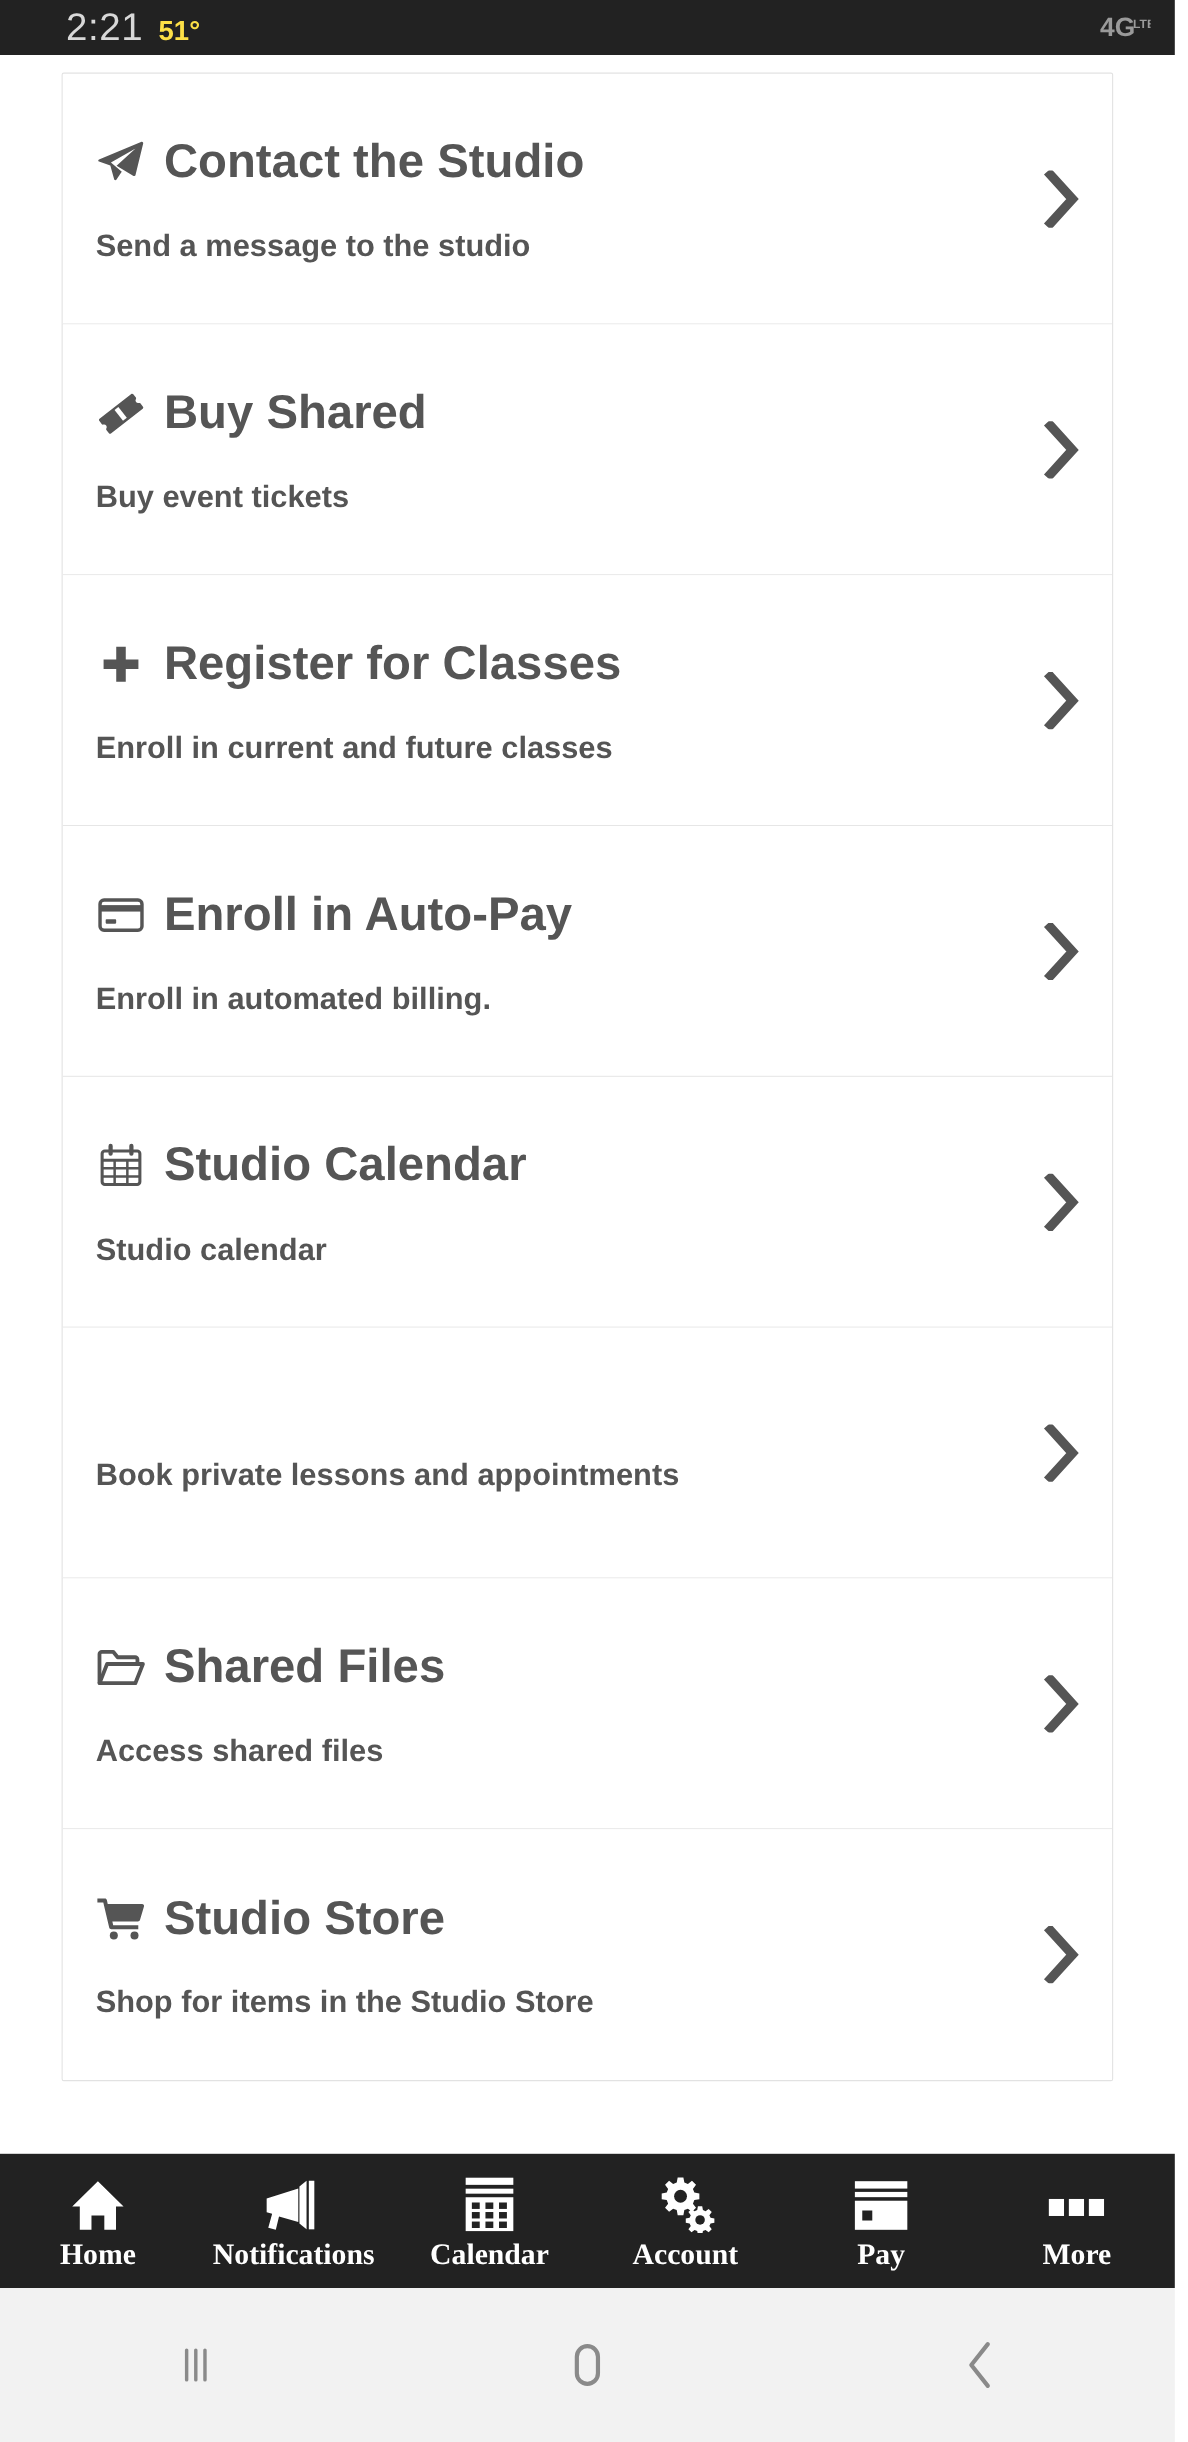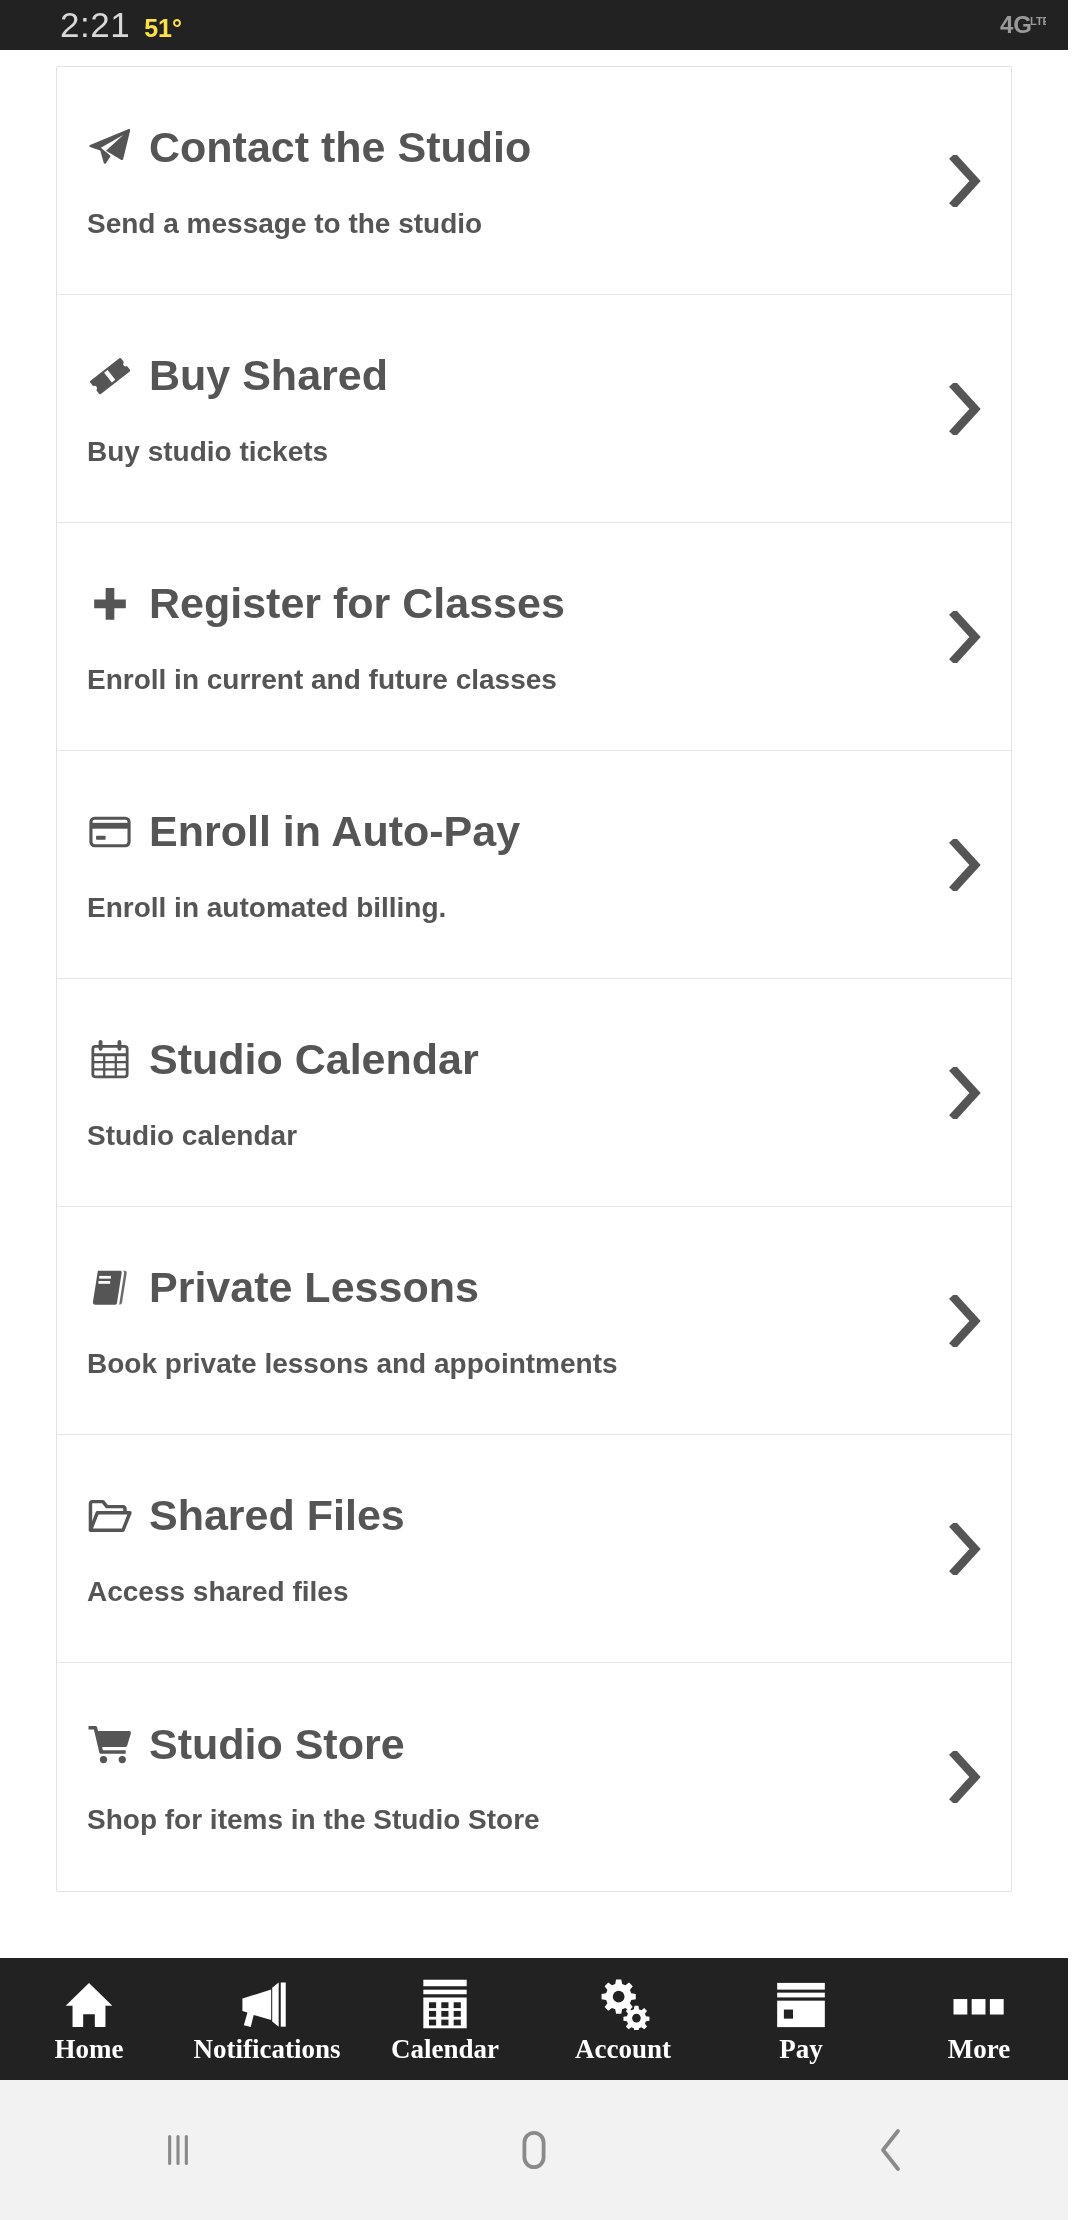--- a/index.html
+++ b/index.html
@@ -254,21 +254,21 @@
           <span class="ticon">
             <svg width="44" height="44" viewBox="0 0 24 24" fill="#555555">
               <g transform="rotate(-38 12 12)">
                 <path d="M2 7.5h20c0.4 0 0.7 0.3 0.7 0.7v2.1c0 0.3-0.2 0.5-0.5 0.6a1.3 1.3 0 0 0 0 2.4c0.3 0.1 0.5 0.3 0.5 0.6v2.1c0 0.4-0.3 0.7-0.7 0.7H2c-0.4 0-0.7-0.3-0.7-0.7v-2.1c0-0.3 0.2-0.5 0.5-0.6a1.3 1.3 0 0 0 0-2.4c-0.3-0.1-0.5-0.3-0.5-0.6V8.2C1.3 7.8 1.6 7.5 2 7.5z"></path>
                 <rect x="10.6" y="8.6" width="2.4" height="6.8" fill="#ffffff"></rect>
               </g>
             </svg>
           </span>
           <span>Buy Shared</span>
         </div>
-        <div class="row-sub">Buy studio tickets</div>
+        <div class="row-sub">Buy event tickets</div>
         <span class="row-chevron">
           <svg width="32" height="52" viewBox="0 0 16 26" fill="none" stroke="#555555" stroke-width="4.2" stroke-linecap="square">
             <polyline points="3,2 13,13 3,24"></polyline>
           </svg>
         </span>
       </div>
 
       <div class="menu-row">
         <div class="row-title">
           <span class="ticon">
@@ -323,31 +323,20 @@
         </div>
         <div class="row-sub">Studio calendar</div>
         <span class="row-chevron">
           <svg width="32" height="52" viewBox="0 0 16 26" fill="none" stroke="#555555" stroke-width="4.2" stroke-linecap="square">
             <polyline points="3,2 13,13 3,24"></polyline>
           </svg>
         </span>
       </div>
 
       <div class="menu-row">
-        <div class="row-title">
-          <span class="ticon">
-            <svg width="44" height="44" viewBox="0 0 24 24" fill="#555555">
-              <path d="M5.4 2.6h12.1c0.6 0 1 0.5 0.9 1l-2.6 16.6c-0.1 0.5-0.5 0.9-1 0.9H3.9c-0.8 0-1.4-0.8-1.2-1.6L5.4 2.6z"></path>
-              <path d="M18.6 2.6h1.4c0.7 0 1.2 0.6 1.1 1.3l-2.5 15.9c-0.2 1-1 1.3-1.6 1.3l2.7-17.3c0.1-0.5-0.3-1.1-1.1-1.2z" fill="#6c6c6c"></path>
-              <rect x="6.1" y="5.4" width="6.4" height="1.5" fill="#ffffff" transform="rotate(0 0 0)"></rect>
-              <rect x="5.7" y="8.2" width="6.4" height="1.5" fill="#ffffff"></rect>
-            </svg>
-          </span>
-          <span>Private Lessons</span>
-        </div>
         <div class="row-sub">Book private lessons and appointments</div>
         <span class="row-chevron">
           <svg width="32" height="52" viewBox="0 0 16 26" fill="none" stroke="#555555" stroke-width="4.2" stroke-linecap="square">
             <polyline points="3,2 13,13 3,24"></polyline>
           </svg>
         </span>
       </div>
 
       <div class="menu-row">
         <div class="row-title">

